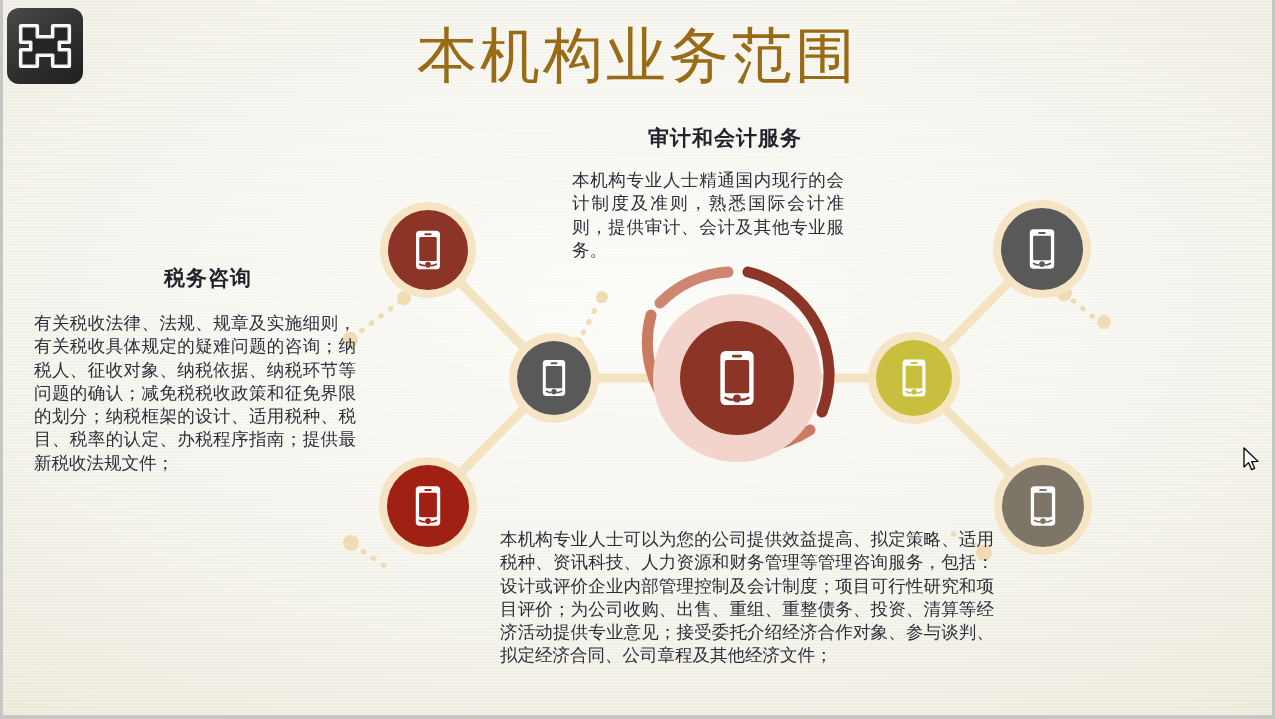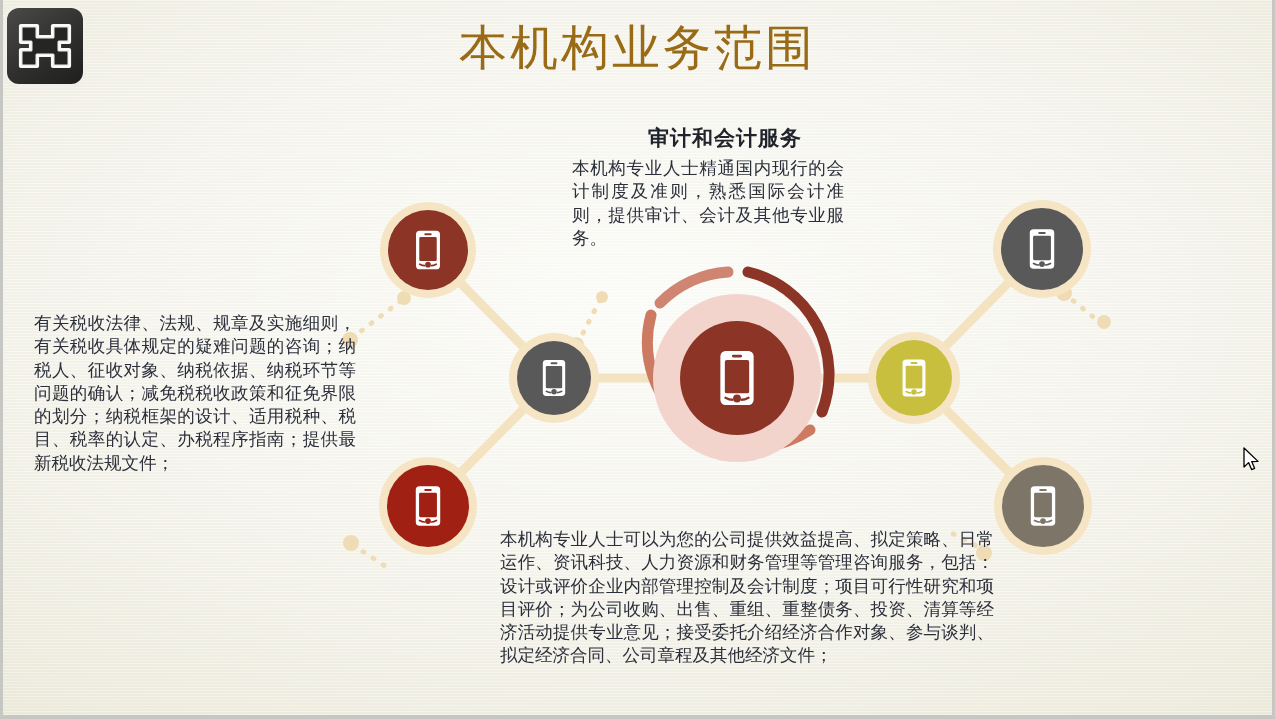--- a/index.html
+++ b/index.html
@@ -62,21 +62,21 @@
     box-shadow: 0 0 0 3px #f2f0e8, 0 1px 3px rgba(0,0,0,.35);
   }
   #logo svg { display: block; }
 
   
   .title {
     position: absolute;
     left: 0; top: 16px;
     width: 1275px;
     text-align: center;
-    font-size: 48px;
+    font-size: 60px;
     letter-spacing: 3px;
     color: #9a6b16;
     font-family: "Liberation Serif", "DejaVu Serif", serif;
   }
   .sec-head {
     position: absolute;
     font-weight: bold;
     font-size: 21px;
     color: #20232b;
     letter-spacing: 1px;
@@ -86,21 +86,21 @@
   .sec-body {
     position: absolute;
     font-size: 17.5px;
     line-height: 1.33;
     color: #2b2f3a;
     text-align: justify;
     font-family: "Liberation Serif", "DejaVu Serif", serif;
   }
 
   #h-audit  { left: 565px; top: 124px; width: 320px; }
-  #b-audit  { left: 572px; top: 157px; width: 272px; }
+  #b-audit  { left: 572px; top: 169px; width: 272px; }
 
   #h-tax    { left: 48px;  top: 264px; width: 320px; }
   #b-tax    { left: 34px;  top: 312px; width: 322px; }
 
   #h-mgmt   { left: 490px; top: 490px; width: 510px; }
   #b-mgmt   { left: 500px; top: 528px; width: 494px; }
 
   
   #diagram {
     position: absolute;
@@ -260,23 +260,24 @@
         <path d="M9 15.4 q-3 1.6 -5.4 1.6" stroke="#8c3526" stroke-width="1.8" fill="none" stroke-linecap="round"></path>
       </g>
     </g>
   </svg>
 
   <div class="title">本机构业务范围</div>
 
   <div class="sec-head" id="h-audit">审计和会计服务</div>
   <div class="sec-body" id="b-audit">本机构专业人士精通国内现行的会计制度及准则，熟悉国际会计准则，提供审计、会计及其他专业服务。</div>
 
+  <div class="sec-head" id="h-tax">税务咨询</div>
   <div class="sec-body" id="b-tax">有关税收法律、法规、规章及实施细则，有关税收具体规定的疑难问题的咨询；纳税人、征收对象、纳税依据、纳税环节等问题的确认；减免税税收政策和征免界限的划分；纳税框架的设计、适用税种、税目、税率的认定、办税程序指南；提供最新税收法规文件；</div>
 
-  <div class="sec-body" id="b-mgmt">本机构专业人士可以为您的公司提供效益提高、拟定策略、日常运作、资讯科技、人力资源和财务管理等管理咨询服务，包括：设计或评价企业内部管理控制及会计制度；项目可行性研究和项目评价；为公司收购、出售、重组、重整债务、投资、清算等经济活动提供专业意见；接受委托介绍经济合作对象、参与谈判、拟定经济合同、公司章程及其他经济文件；</div>
+  <div class="sec-body" id="b-mgmt">本机构专业人士可以为您的公司提供效益提高、拟定策略、适用税种、资讯科技、人力资源和财务管理等管理咨询服务，包括：设计或评价企业内部管理控制及会计制度；项目可行性研究和项目评价；为公司收购、出售、重组、重整债务、投资、清算等经济活动提供专业意见；接受委托介绍经济合作对象、参与谈判、拟定经济合同、公司章程及其他经济文件；</div>
 
   <div id="frame-left"></div>
   <div id="frame-right"></div>
   <div id="frame-bottom"></div>
 
   <svg id="cursor" viewBox="0 0 18 26">
     <path d="M1 1 L1 20 L5.6 15.6 L8.6 22.6 L11.6 21.3 L8.7 14.6 L15 14.4 Z" fill="#ffffff" stroke="#000000" stroke-width="1.3" stroke-linejoin="round"></path>
   </svg>
 
 </div>

